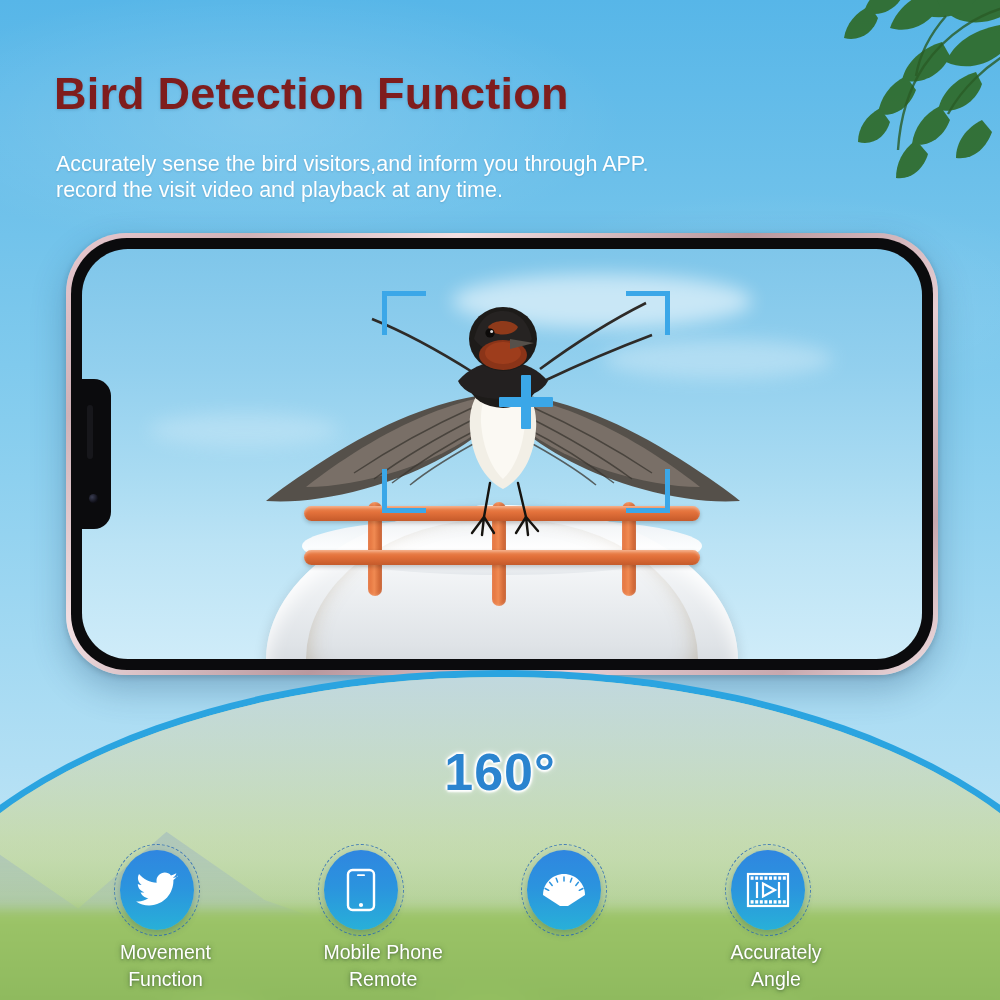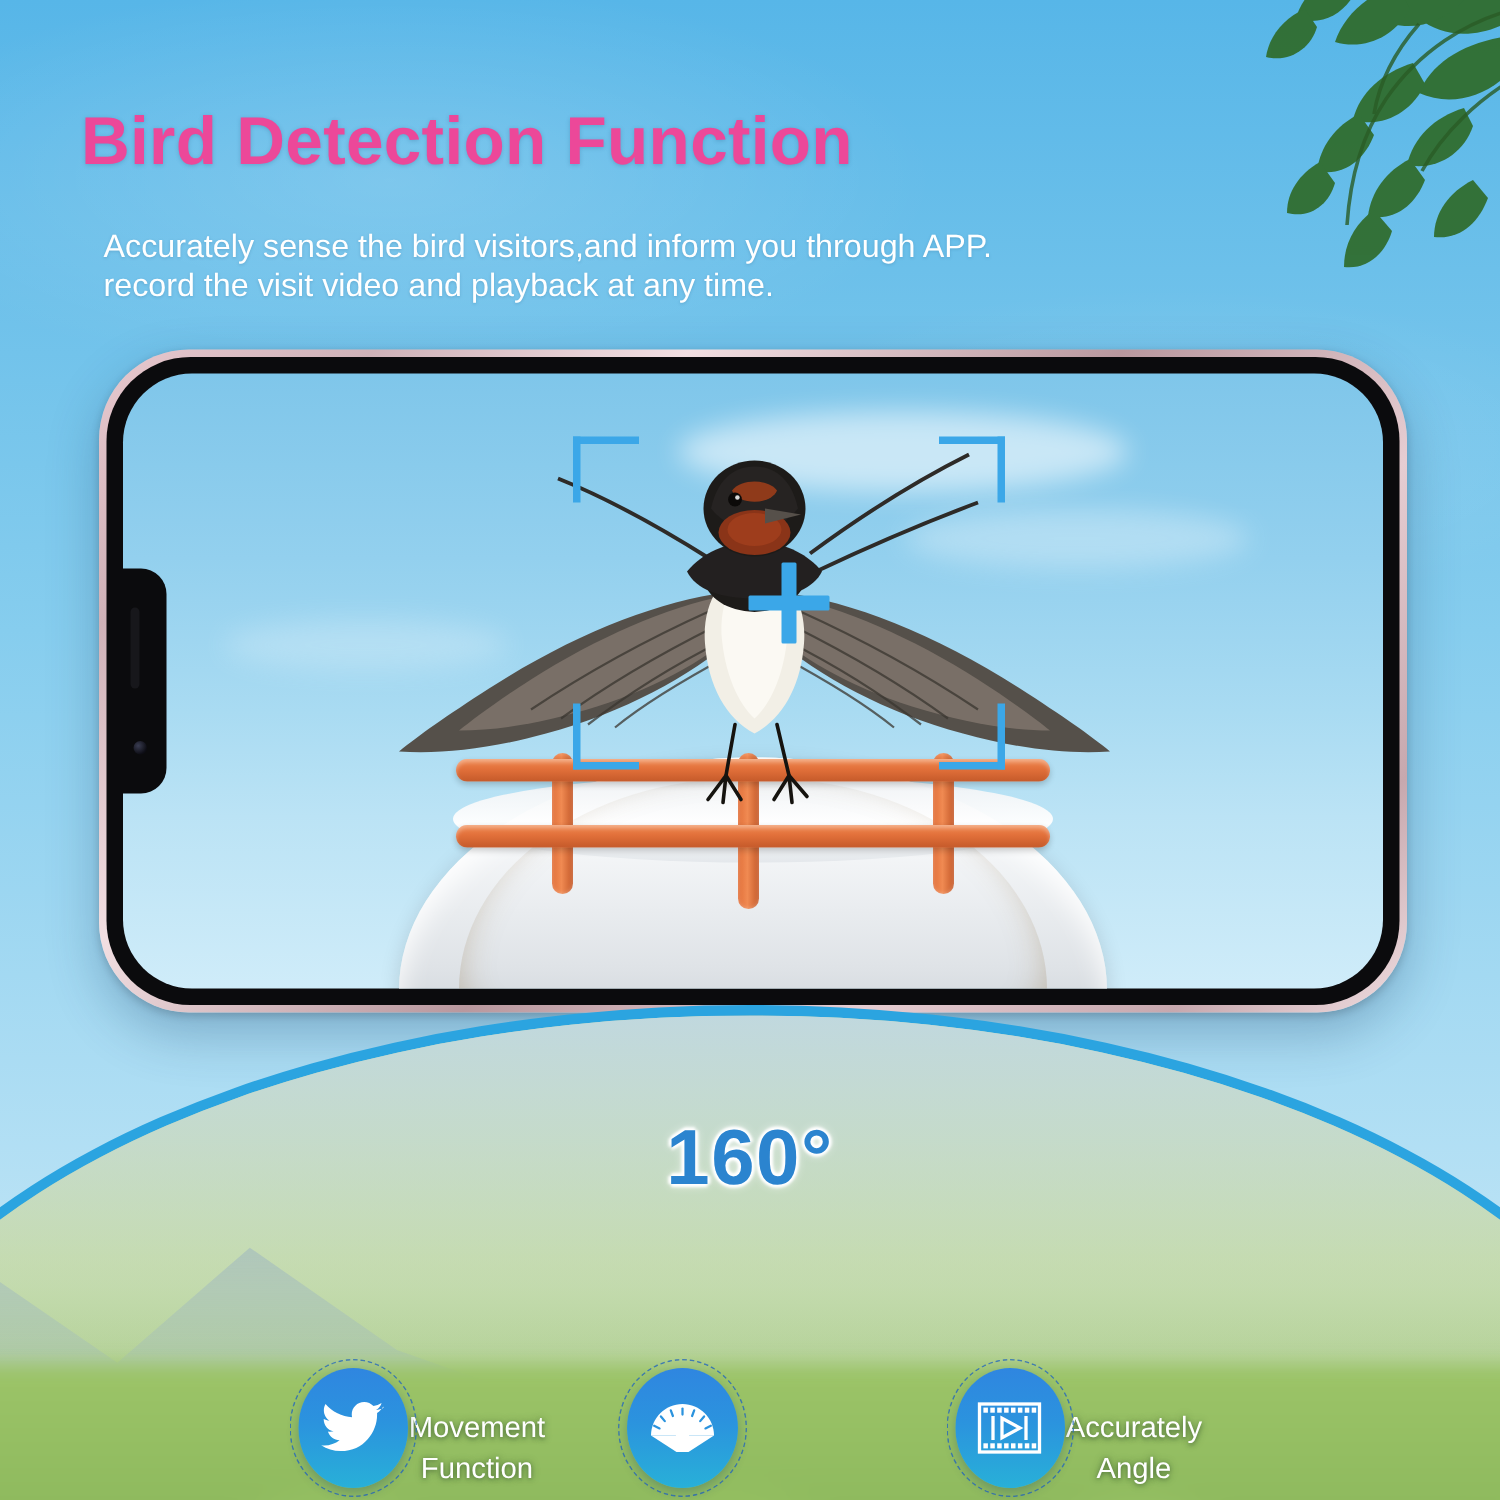--- a/index.html
+++ b/index.html
@@ -15,24 +15,24 @@
     background:
       radial-gradient(ellipse 520px 190px at 26% 12%, rgba(255,255,255,.16), rgba(255,255,255,0) 70%),
       radial-gradient(ellipse 420px 150px at 78% 30%, rgba(255,255,255,.12), rgba(255,255,255,0) 72%);
     pointer-events:none;}
 
   
   .leaves{position:absolute;top:-20px;right:-10px;width:300px;height:230px;}
   .leaves svg{width:100%;height:100%;display:block;}
 
   
-  .headline{position:absolute;left:54px;top:68px;color:#ec4899;font-size:45px;font-weight:bold;
+  .headline{position:absolute;left:54px;top:68px;color:#7f1d1d;font-size:45px;font-weight:bold;
     letter-spacing:.2px;text-shadow:0 1px 3px rgba(40,90,130,.28);white-space:nowrap;}
   .subline{position:absolute;left:56px;color:#fff;font-size:21.5px;font-weight:400;
-    text-shadow:0 1px 2px rgba(40,90,130,.25);white-space:nowrap;margin-left:13px;}
+    text-shadow:0 1px 2px rgba(40,90,130,.25);white-space:nowrap;}
   .subline.l1{top:152px;}
   .subline.l2{top:178px;}
 
   
   .phone{position:absolute;left:66px;top:233px;width:872px;height:442px;
     border-radius:60px;
     background:linear-gradient(135deg,#e8c9cf 0%,#cfb2b8 14%,#f2dfe2 30%,#b9989e 52%,#e6cdd2 72%,#c7a8ae 88%,#efdde0 100%);
     padding:5px;box-shadow:0 14px 34px rgba(30,70,110,.30), 0 2px 6px rgba(0,0,0,.18);}
   .phone-black{position:relative;width:100%;height:100%;border-radius:56px;background:#0b0b0d;padding:11px;}
   .screen{position:relative;width:100%;height:100%;border-radius:46px;overflow:hidden;
@@ -134,21 +134,21 @@
       linear-gradient(180deg,#9cc468 0%,#7fae52 48%,#6f9d46 100%);
     filter:blur(6px);}
 
   .deg{position:absolute;left:0;right:0;top:742px;text-align:center;z-index:6;
     font-size:52px;font-weight:bold;color:#2b84cf;letter-spacing:1px;
     text-shadow:-2px 0 2px #fff,2px 0 2px #fff,0 -2px 2px #fff,0 2px 2px #fff,0 0 7px rgba(255,255,255,.95);}
 
   
   .features{position:absolute;left:0;right:0;bottom:8px;z-index:7;
     display:flex;justify-content:center;align-items:flex-start;gap:54px;padding:0 120px;}
-  .feature{width:165px;display:flex;align-items:flex-end;}
+  .feature{width:165px;display:flex;flex-direction:column;align-items:flex-start;}
   .badge{position:relative;width:74px;height:80px;display:flex;align-items:center;justify-content:center;}
   .badge .ring{position:absolute;inset:-6px;border:1.6px dashed #2f6fb8;border-radius:50%;opacity:.85;}
   .badge .disc{position:absolute;inset:0;border-radius:50%;
     background:linear-gradient(180deg,#2f86e0 0%,#2b93de 45%,#28b0d8 100%);
     box-shadow:0 3px 8px rgba(20,60,110,.30);}
   .badge svg{position:relative;z-index:2;}
   .cap{margin-top:9px;text-align:center;color:#fff;font-size:19.5px;line-height:1.35;
     text-shadow:0 1px 3px rgba(40,70,40,.55), 0 0 6px rgba(30,60,30,.35);}
   .cap span{display:block;white-space:nowrap;}
 </style>
@@ -305,20 +305,35 @@
       <svg width="42" height="36" viewBox="0 0 42 36">
         <path fill="#ffffff" d="M41.6 4.6c-1.5.7-3.2 1.2-4.9 1.4 1.8-1.1 3.1-2.7 3.7-4.7-1.7 1-3.5 1.7-5.4 2.1C33.4 1.6 31.2.6 28.8.6c-4.6 0-8.3 3.7-8.3 8.3 0 .7.1 1.3.2 1.9C14 10.4 7.4 7.1 3 2 2.3 3.2 1.9 4.6 1.9 6.1c0 2.9 1.5 5.4 3.7 6.9-1.4 0-2.7-.4-3.8-1v.1c0 4 2.9 7.4 6.6 8.1-.7.2-1.4.3-2.2.3-.5 0-1.1-.1-1.6-.2 1.1 3.3 4.1 5.7 7.8 5.8-2.8 2.2-6.4 3.5-10.3 3.5-.7 0-1.3 0-2-.1C3.8 32 8.3 33.4 13.1 33.4c15.7 0 24.3-13 24.3-24.3v-1.1c1.7-1.2 3.1-2.7 4.2-4.4z"></path>
       </svg>
     </div>
     <div class="cap">
       <span>Movement</span>
       <span>Function</span>
     </div>
   </div>
 
+  <div class="feature">
+    <div class="badge">
+      <div class="ring"></div>
+      <div class="disc"></div>
+      <svg width="30" height="44" viewBox="0 0 30 44">
+        <rect x="2" y="2" width="26" height="40" rx="4.5" ry="4.5" fill="none" stroke="#fff" stroke-width="2.4"></rect>
+        <rect x="11" y="6.2" width="8" height="1.9" rx=".95" fill="#fff"></rect>
+        <circle cx="15" cy="37" r="2.1" fill="#fff"></circle>
+      </svg>
+    </div>
+    <div class="cap">
+      <span>Mobile Phone</span>
+      <span>Remote</span>
+    </div>
+  </div>
 
   <div class="feature">
     <div class="badge">
       <div class="ring"></div>
       <div class="disc"></div>
       <svg width="46" height="34" viewBox="0 0 46 34">
         <path fill="#fff" d="M23 1C11.4 1 2 10.4 2 22h42C44 10.4 34.6 1 23 1z"></path>
         <path fill="#fff" d="M2 22h42L27 33h-8L2 22z"></path>
         <g stroke="#2b93de" stroke-width="1.5" stroke-linecap="round">
           <path d="M23 4v4"></path>

